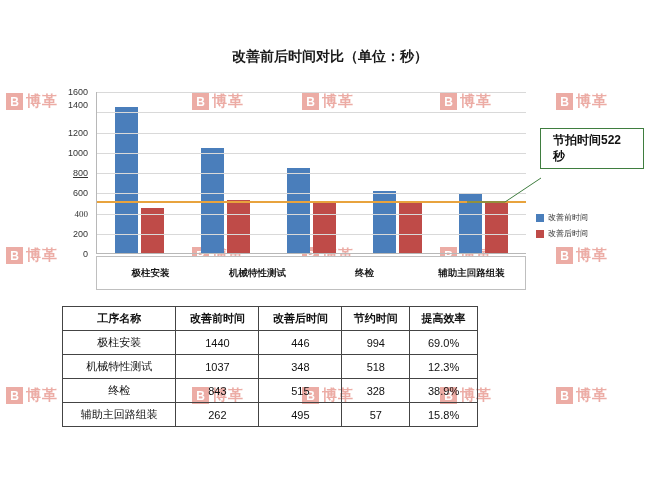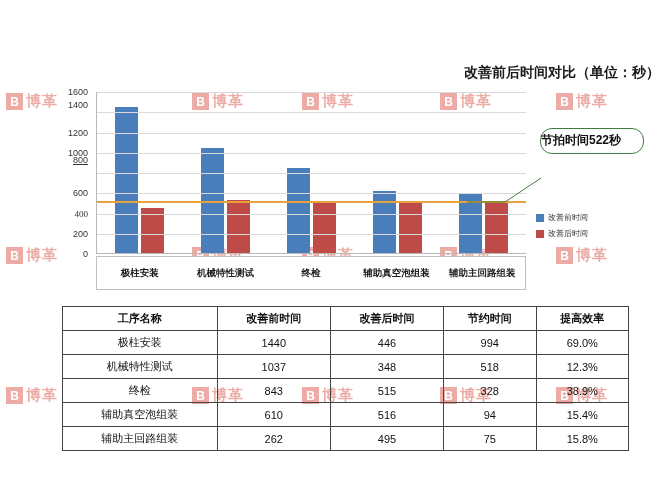--- a/index.html
+++ b/index.html
@@ -46,23 +46,23 @@
   .wm .wm-text {
     color: #d23c2c;
     font-size: 15px;
     font-weight: bold;
     letter-spacing: 1px;
   }
   
   .chart-title {
     position: absolute;
     left: 0;
-    top: 64px;
+    top: 48px;
     width: 660px;
-    text-align: right;
+    text-align: center;
     font-size: 14px;
     font-weight: bold;
     color: #1a1a1a;
   }
   
   #chart {
     position: absolute;
     left: 58px;
     top: 92px;
     width: 560px;
@@ -169,23 +169,23 @@
     margin-right: 4px;
   }
   .legend .sw.s1 { background: #4a7ebb; }
   .legend .sw.s2 { background: #bf4b48; }
   
   .callout {
     position: absolute;
     left: 540px;
     top: 128px;
     width: 104px;
-    padding: 4px 0;
+    padding: 4px 12px;
     border: 1px solid #3f7d3f;
-    border-radius: 12px;
+    border-radius: 0;
     background: #ffffff;
     font-size: 12px;
     font-weight: bold;
     color: #111;
     line-height: 1.3;
     box-sizing: border-box;
     text-align: left;
   }
   .callout-tail {
     position: absolute;
@@ -193,21 +193,21 @@
     top: 172px;
     width: 78px;
     height: 34px;
     pointer-events: none;
   }
   
   #table-wrap {
     position: absolute;
     left: 62px;
     top: 306px;
-    width: 567px;
+    width: 416px;
   }
   table {
     border-collapse: collapse;
     width: 100%;
     font-size: 11px;
     color: #111;
   }
   th, td {
     border: 1px solid #444;
     text-align: center;
@@ -291,21 +291,21 @@
     </div>
 
   <div class="chart-title">改善前后时间对比（单位：秒）</div>
 
   <div id="chart">
     <div class="y-axis-labels" id="y-axis">
         <div class="y-lab" style="top: 162px;">0</div>
         <div class="y-lab" style="top: 141.75px;">200</div>
         <div class="y-lab" style="top: 121.5px; font-family: Liberation Serif, serif;">400</div>
         <div class="y-lab" style="top: 101.25px;">600</div>
-        <div class="y-lab" style="top: 68px; text-decoration: underline;">800</div>
+        <div class="y-lab" style="top: 81px; text-decoration: underline;">800</div>
         <div class="y-lab" style="top: 60.75px;">1000</div>
         <div class="y-lab" style="top: 40.5px;">1200</div>
         <div class="y-lab" style="top: 13px;">1400</div>
         <div class="y-lab" style="top: 0px;">1600</div>
       </div>
     <div class="plot" id="plot">
       <div class="bars" id="bars">
           <div class="grp">
             <div class="bar b1" style="height: 145.8px;"></div>
             <div class="bar b2" style="height: 45.1575px;"></div>
@@ -341,25 +341,20 @@
         <div class="x-lab">
           <span>极柱安装</span>
         </div>
         <div class="x-lab">
           <span>机械特性</span>
           <br>
           <span>测试</span>
         </div>
         <div class="x-lab">
           <span>终检</span>
-        </div>
-        <div class="x-lab">
-          <span>辅助真空</span>
-          <br>
-          <span>泡组装</span>
         </div>
         <div class="x-lab">
           <span>辅助主回</span>
           <br>
           <span>路组装</span>
         </div>
       </div>
     <div class="legend" id="legend">
         <div class="row">
           <span class="sw s1"></span>
@@ -404,30 +399,23 @@
             <td>12.3%</td>
           </tr>
           <tr>
             <td>终检</td>
             <td>843</td>
             <td>515</td>
             <td>328</td>
             <td>38.9%</td>
           </tr>
           <tr>
-            <td>辅助真空泡组装</td>
-            <td>610</td>
-            <td>516</td>
-            <td>94</td>
-            <td>15.4%</td>
-          </tr>
-          <tr>
             <td>辅助主回路组装</td>
             <td>262</td>
             <td>495</td>
-            <td>75</td>
+            <td>57</td>
             <td>15.8%</td>
           </tr>
         </tbody>
     </table>
   </div>
 
 </div>
 
 </body></html>

